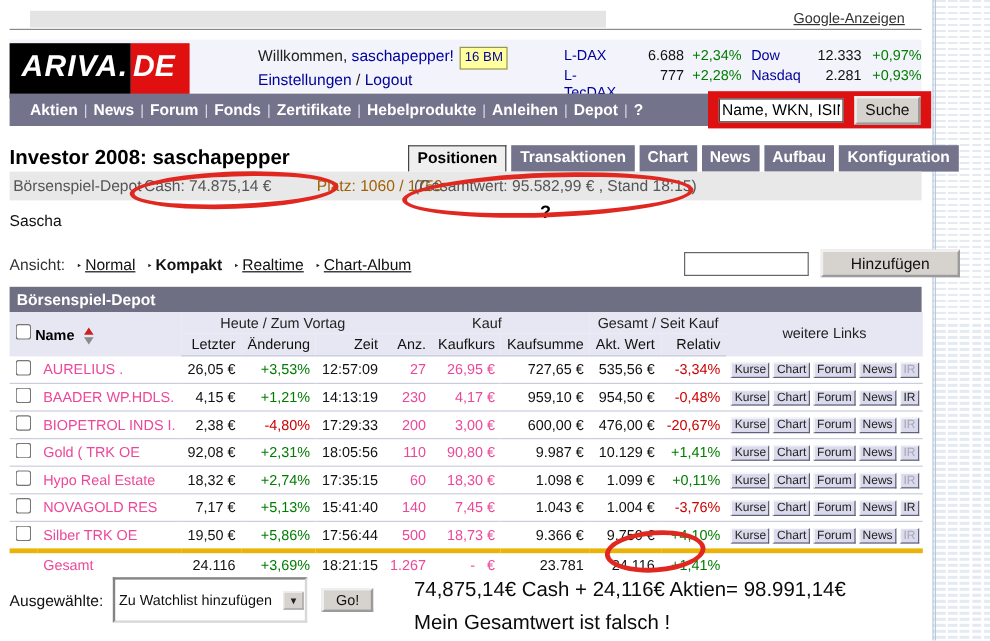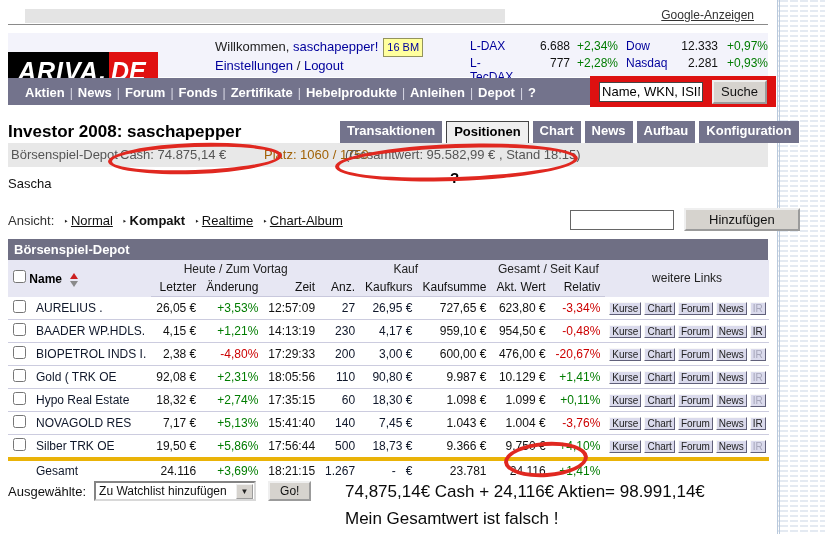--- a/index.html
+++ b/index.html
@@ -13,21 +13,21 @@
       repeating-linear-gradient(to right, rgba(255,255,255,0) 0 8px, #ffffff 8px 10px),
       repeating-linear-gradient(to bottom, #e4eaf2 0 2px, #ffffff 2px 5px); }
 
   
   .top-strip { position:absolute; left:8px; top:8px; width:760px; height:17px; border-bottom:1px solid #8a8a8a; }
   .top-strip .adbox { position:absolute; left:17px; top:1px; width:480px; height:14px; background:#e4e4e4; }
   .google-link { position:absolute; right:14px; top:0; font-size:12px; color:#333; text-decoration:underline; cursor:pointer; }
 
   
   .header-band { position:absolute; left:8px; top:33px; width:760px; height:44px; background:#f3f3fb; }
-  .logo { position:absolute; left:0; top:19px; height:46px; display:flex; cursor:pointer; }
+  .logo { position:absolute; left:0; top:3px; height:46px; display:flex; cursor:pointer; }
   .logo .l1 { background:#000; color:#fff; font-style:italic; font-weight:bold; font-size:25px; padding:5px 2px 0 10px; letter-spacing:1px; }
   .logo .l2 { background:#e01010; color:#fff; font-style:italic; font-weight:bold; font-size:25px; padding:5px 12px 16px 2px; }
   .welcome { position:absolute; left:207px; top:5px; font-size:13px; color:#222; line-height:17px; }
   .navy { color:#00009c; }
   .badge { display:inline-block; background:#ffff9e; border:1px solid #93935d; color:#00009c; font-size:11px; padding:0 3px; margin-left:5px; cursor:pointer; }
   .hlink { color:#00009c; cursor:pointer; }
   .indices { position:absolute; left:462px; top:6px; display:grid;
     grid-template-columns:54px 46px 48px 8px 44px 48px 50px; grid-auto-rows:17px; font-size:12px; }
   .idx-label { color:#00009c; text-align:left; }
   .idx-val { color:#111; text-align:right; }
@@ -77,38 +77,38 @@
     color:#fff; font-size:13px; font-weight:bold; line-height:21px; padding-left:6px; }
 
   
   .pos-table { position:absolute; left:8px; top:260px; width:760px; border-collapse:collapse; font-size:12px; }
   .pos-table th { font-weight:normal; color:#222; background:#e7e7f3; padding:2px 5px; white-space:nowrap; }
   .pos-table td { padding:3px 5px; white-space:nowrap; }
   .pos-table thead tr.sub th { border-bottom:1px solid #c8c8dc; }
   th.group { text-align:center; }
   th.right, td.num { text-align:right; color:#111; }
   th.name-h { text-align:left; font-weight:bold; color:#000; }
-  td.navy, .pos-table a.stock { color:#0f172a; text-decoration:none; cursor:pointer; }
+  td.navy, .pos-table a.stock { color:#ec4899; text-decoration:none; cursor:pointer; }
   td.chg { text-align:right; }
   .pos { color:#007c00; }
   .neg { color:#cc0000; }
   tbody tr td { border-top:1px solid #ccccdf; }
   tbody tr:first-child td { border-top:none; }
   tbody tr.total-row td { border-top:4px solid #eab308; }
   td.links-cell { text-align:left; padding:2px 0 2px 4px; }
   .lbtn { display:inline-block; background:#dadaec; border:1px solid; border-color:#f8f8f8 #60607a #60607a #f8f8f8;
     font-size:10px; padding:0 2px; margin-right:3px; color:#222; cursor:pointer; }
   .lbtn.dis { color:#a6a6ba; cursor:default; }
   .arrows { display:inline-flex; flex-direction:column; margin-left:5px; vertical-align:middle; cursor:pointer; }
   .arrows .up { width:0; height:0; border-left:4px solid transparent; border-right:4px solid transparent; border-bottom:6px solid #cc2020; }
   .arrows .down { width:0; height:0; border-left:4px solid transparent; border-right:4px solid transparent; border-top:6px solid #8a8a8a; margin-top:2px; }
 
   
   .footer-row { position:absolute; left:8px; top:481px; display:flex; align-items:center; font-size:13px; color:#111; }
-  .sel { width:162px; height:20px; border:2px inset #d8d8d8; background:#fff; display:flex; align-items:center;
+  .sel { width:162px; height:38px; border:2px inset #d8d8d8; background:#fff; display:flex; align-items:center;
     margin-left:8px; cursor:pointer; }
   .sel .sel-txt { flex:1; font-size:12px; padding-left:3px; white-space:nowrap; overflow:hidden; }
   .sel .sel-arrow { width:17px; height:15px; background:#d6d3ce; border:1px outset #efefef; font-size:8px;
     display:flex; align-items:center; justify-content:center; color:#222; margin-right:1px; }
   .go-btn { margin-left:12px; height:20px; padding:0 10px; font-size:12px; }
 
   
   .note { position:absolute; left:345px; top:478px; font-size:17px; color:#0a0a0a; line-height:27px; }
   .circle { position:absolute; border:4px solid #e02820; border-radius:50%; pointer-events:none; }
   .c1 { left:108px; top:143px; width:174px; height:31px; transform:rotate(-2deg); }
@@ -162,22 +162,22 @@
     <span id="nav-items"><span class="nav-item">Aktien</span><span class="nav-sep">|</span><span class="nav-item">News</span><span class="nav-sep">|</span><span class="nav-item">Forum</span><span class="nav-sep">|</span><span class="nav-item">Fonds</span><span class="nav-sep">|</span><span class="nav-item">Zertifikate</span><span class="nav-sep">|</span><span class="nav-item">Hebelprodukte</span><span class="nav-sep">|</span><span class="nav-item">Anleihen</span><span class="nav-sep">|</span><span class="nav-item">Depot</span><span class="nav-sep">|</span><span class="nav-item">?</span></span>
     <div class="search-box">
       <input class="search-input" value="Name, WKN, ISIN" style="">
       <button class="btn search-btn">Suche</button>
     </div>
   </div>
 
   <div class="page-title">Investor 2008: saschapepper</div>
 
   <div class="tabs" id="tabs">
+      <div class="tab active">Positionen</div>
       <div class="tab">Transaktionen</div>
-      <div class="tab active">Positionen</div>
       <div class="tab">Chart</div>
       <div class="tab">News</div>
       <div class="tab">Aufbau</div>
       <div class="tab">Konfiguration</div>
     </div>
 
   <div class="info-strip">
     <span class="is-depot">Börsenspiel-Depot</span>
     <span class="is-cash">Cash: 74.875,14 €</span>
     <span class="is-platz">Platz: 1060 / 1759</span>
@@ -239,21 +239,21 @@
     <tbody id="table-body">
         <tr>
           <td class="cb-cell"><input type="checkbox" style=""></td>
           <td class="name-cell"><a class="stock">AURELIUS .</a></td>
           <td class="num">26,05 €</td>
           <td class="chg pos">+3,53%</td>
           <td class="num">12:57:09</td>
           <td class="num navy">27</td>
           <td class="num navy">26,95 €</td>
           <td class="num">727,65 €</td>
-          <td class="num">623,80 €</td>
+          <td class="num">535,56 €</td>
           <td class="chg neg">-3,34%</td>
           <td class="links-cell"><span class="lbtn">Kurse</span><span class="lbtn">Chart</span><span class="lbtn">Forum</span><span class="lbtn">News</span><span class="lbtn dis">IR</span></td>
         </tr>
         <tr>
           <td class="cb-cell"><input type="checkbox" style=""></td>
           <td class="name-cell"><a class="stock">BAADER WP.HDLS.</a></td>
           <td class="num">4,15 €</td>
           <td class="chg pos">+1,21%</td>
           <td class="num">14:13:19</td>
           <td class="num navy">230</td>

